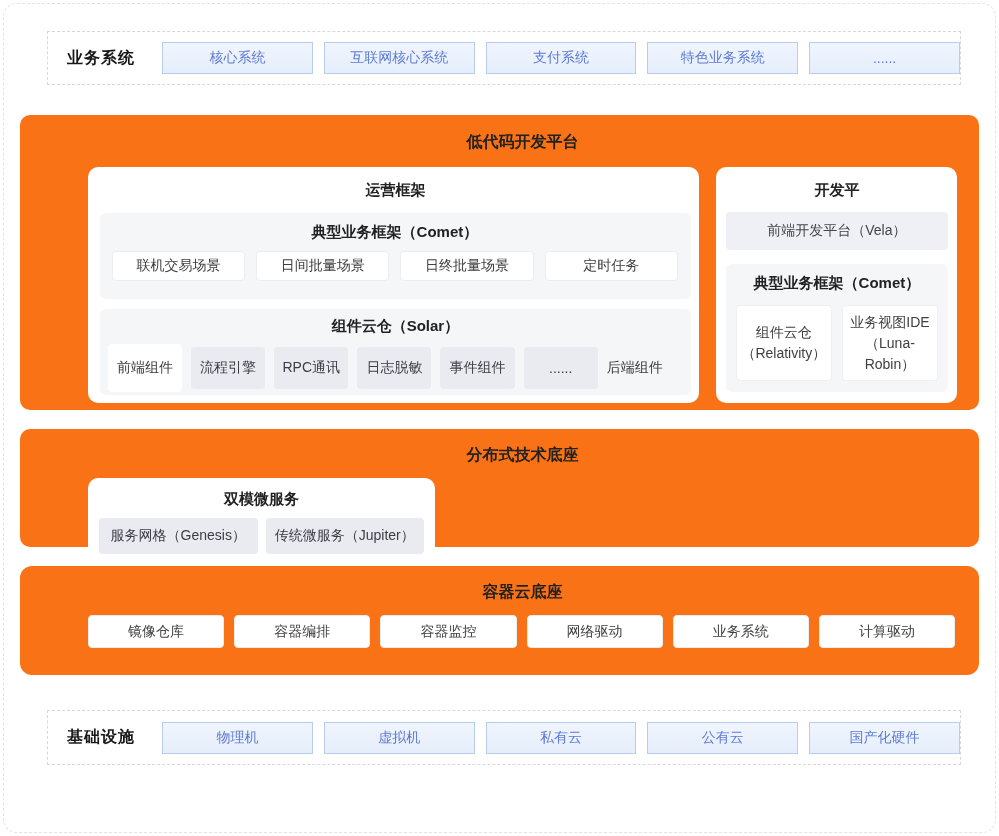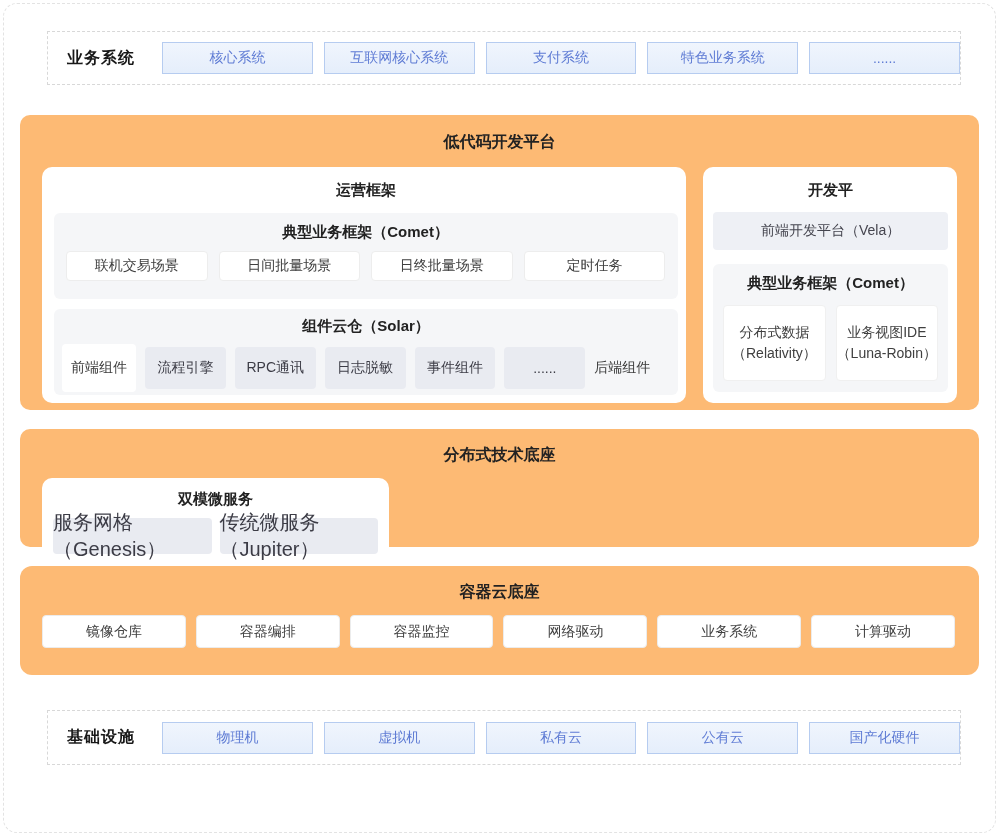--- a/index.html
+++ b/index.html
@@ -53,22 +53,23 @@
     height: 24px;
     text-align: center;
     font-size: 17px;
     font-weight: bold;
     color: #222222;
     white-space: pre;
   }
   
   .gray-panel {
     margin: 0 16px;
-    background: #fdba74;
+    background: #f97316;
     border-radius: 10px;
+    padding-left: 46px;
   }
   .panel-lowcode { margin-top: 30px; height: 295px; padding-top: 17px; }
   .panel-dist    { margin-top: 19px; height: 118px; padding-top: 16px; }
   .panel-cont    { margin-top: 19px; height: 109px;  padding-top: 16px; border-radius: 12px; }
   .section-title {
     text-align: center;
     font-size: 16px;
     font-weight: bold;
     color: #222222;
   }
@@ -139,21 +140,21 @@
     color: #404040; font-size: 14px; line-height: 21px;
     text-align: center;
   }
   
   .dist-body { display: flex; margin: 12px 22px 0 22px; }
   .card-dualmode { width: 347px; height: 81px; padding: 12px 8px 0 8px; }
   .chip-row { display: flex; gap: 8px; margin-top: 9px; padding: 0 3px; }
   .wide-chip {
     flex: 1; height: 36px;
     background: #e9ebf1; border-radius: 4px;
-    color: #3c3c46; font-size: 20px;
+    color: #3c3c46; font-size: 14px;
     display: flex; align-items: center; justify-content: center;
   }
   .dist-grid {
     flex: 1; margin-left: 18px;
     display: grid;
     grid-template-columns: 1fr 1fr 1fr;
     column-gap: 14px; row-gap: 18px;
   }
   .dist-card {
     height: 32px;
@@ -224,21 +225,21 @@
       </div>
 
       <div class="white-card card-dev">
         <div class="card-title">开发平</div>
         <div class="vela-chip">前端开发平台（Vela）</div>
         <div class="inner-panel dev-comet">
           <div class="inner-title">典型业务框架（Comet）</div>
           <div class="two-card-row">
 
           <div class="two-line-card">
-              <span>分布式数据</span>
+              <span>组件云仓</span>
               <span>（Relativity）</span>
             </div>
               <div class="two-line-card">
               <span>业务视图IDE</span>
               <span>（Luna-Robin）</span>
             </div>
             </div>
         </div>
       </div>
 

